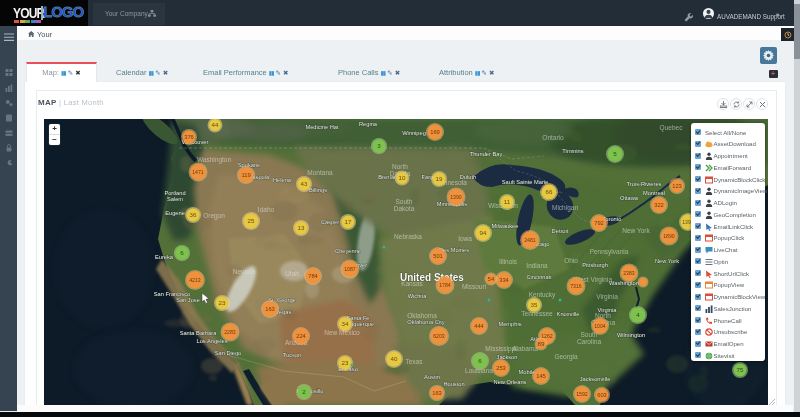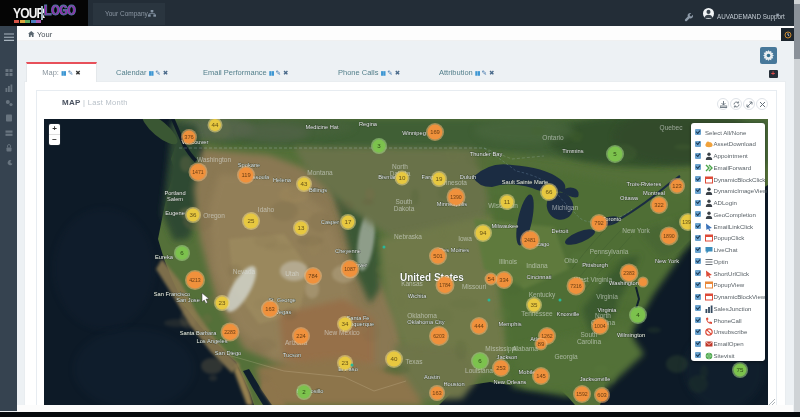--- a/index.html
+++ b/index.html
@@ -17,21 +17,21 @@
   
   #sbar { left:794px; top:0px; width:6px; height:417px; background:#cfd3d6; }
   #sthumb { left:794px; top:4px; width:6px; height:55px; background:#8a9199; }
   
   .tab { top:63px; height:19px; font-size:7.5px; color:#55808c; line-height:19px; white-space:nowrap; }
   #tabmap { left:26px; top:62px; width:71px; height:20px; background:#fff; border-top:2px solid #e7505a; border-left:1px solid #e4e8eb; border-right:1px solid #e4e8eb; color:#8a959e; font-size:7.5px; text-align:center; line-height:17px; }
   .ti1 { color:#3e97d3; font-size:6px; letter-spacing:-1px; } .ti2 { color:#3a70a8; font-size:6.5px; } .ti3 { color:#4a6a8a; font-size:6.5px; }
   
   #tabcontent { left:24px; top:81px; width:762px; height:331px; background:#fff; border:1px solid #e9edf0; }
   #portlet { left:36px; top:90px; width:741px; height:322px; background:#fff; border:1px solid #e7ecf1; border-bottom:none; }
-  #ptitle { left:62px; top:98px; font-size:8px; font-weight:bold; color:#4a5260; letter-spacing:0.3px;}
+  #ptitle { left:38px; top:98px; font-size:8px; font-weight:bold; color:#4a5260; letter-spacing:0.3px;}
   #ptitle span { font-weight:normal; color:#b8c0c8; font-size:7.5px; }
   .cbtn { top:98px; width:12px; height:12px; border:1px solid #dfe3e8; border-radius:50%; background:#fff; }
   
   #map { left:44px; top:119px; width:724px; height:286px; background:#0f1d2b; overflow:hidden; }
   
   #zctl { left:49px; top:124px; width:11px; height:21px; background:#fff; border-radius:2px; box-shadow:0 0 1px #888; font-size:8px; color:#333; text-align:center; line-height:10px; font-weight:bold; z-index:30;}
   
   #legend { left:691px; top:123px; width:74px; height:238px; background:#fff; border-radius:3px; box-shadow:0 1px 3px rgba(0,0,0,.4); z-index:40; padding-top:4px; }
   .lrow { position:relative; height:11.75px; }
   .lcb { position:absolute; left:3.5px; top:2px; width:6px; height:6px; background:#6aa3cf; border-radius:1px; }
@@ -49,21 +49,21 @@
   <div class="abs" id="menuitem"></div>
   <div class="abs" id="logobox">
     <span style="position:absolute;left:13px;top:5px;font-size:12px;font-weight:bold;color:#f2f2f2;letter-spacing:-0.8px;transform:scaleY(1.15);transform-origin:top;">YOUR</span>
     <div style="position:absolute;left:14px;top:20px;width:5px;height:2.5px;background:#d85548;"></div>
     <div style="position:absolute;left:19.5px;top:20px;width:5px;height:2.5px;background:#dda63e;"></div>
     <div style="position:absolute;left:25px;top:20px;width:5px;height:2.5px;background:#5aa85c;"></div>
     <div style="position:absolute;left:30.5px;top:20px;width:5px;height:2.5px;background:#4a7fc0;"></div>
     <div style="position:absolute;left:36px;top:20px;width:5px;height:2.5px;background:#a85ab0;"></div>
   </div>
   <div class="abs" style="left:41px;top:6px;width:1.5px;height:14px;background:#9fb3bf;z-index:6;"></div>
-  <span class="abs" style="left:43px;top:3px;font-size:15px;font-weight:bold;color:#a21caf;-webkit-text-stroke:0.8px #527ea3;letter-spacing:-1px;z-index:5;font-family:Liberation Mono, monospace;">LOGO</span>
+  <span class="abs" style="left:43px;top:3px;font-size:15px;font-weight:bold;color:#1d4ed8;-webkit-text-stroke:0.8px #527ea3;letter-spacing:-1px;z-index:5;">LOGO</span>
   <span class="abs" style="left:105px;top:10px;font-size:6.5px;color:#8b96a2;">Your Company</span>
   <svg class="abs" style="left:148px;top:10px;" width="8" height="8" viewBox="0 0 9 9">
     <rect x="3" y="0" width="3" height="2.5" fill="#8493a3"></rect>
     <rect x="0" y="5" width="3" height="2.5" fill="#8493a3"></rect>
     <rect x="6" y="5" width="3" height="2.5" fill="#8493a3"></rect>
     <path d="M4.5 2.5 v1.5 M1.5 5 v-1 h6 v1" stroke="#8493a3" stroke-width="0.8" fill="none"></path>
   </svg>
 
   <svg class="abs" style="left:684px;top:12px;" width="10" height="10" viewBox="0 0 10 10">
     <path d="M7.2 1.2 a2.6 2.6 0 0 0 -3.4 3.4 L1.2 7.2 a1.2 1.2 0 0 0 1.7 1.7 L5.5 6.2 a2.6 2.6 0 0 0 3.4-3.4 L7 4.7 5.4 3.1 Z" fill="#8d9aa8"></path>

